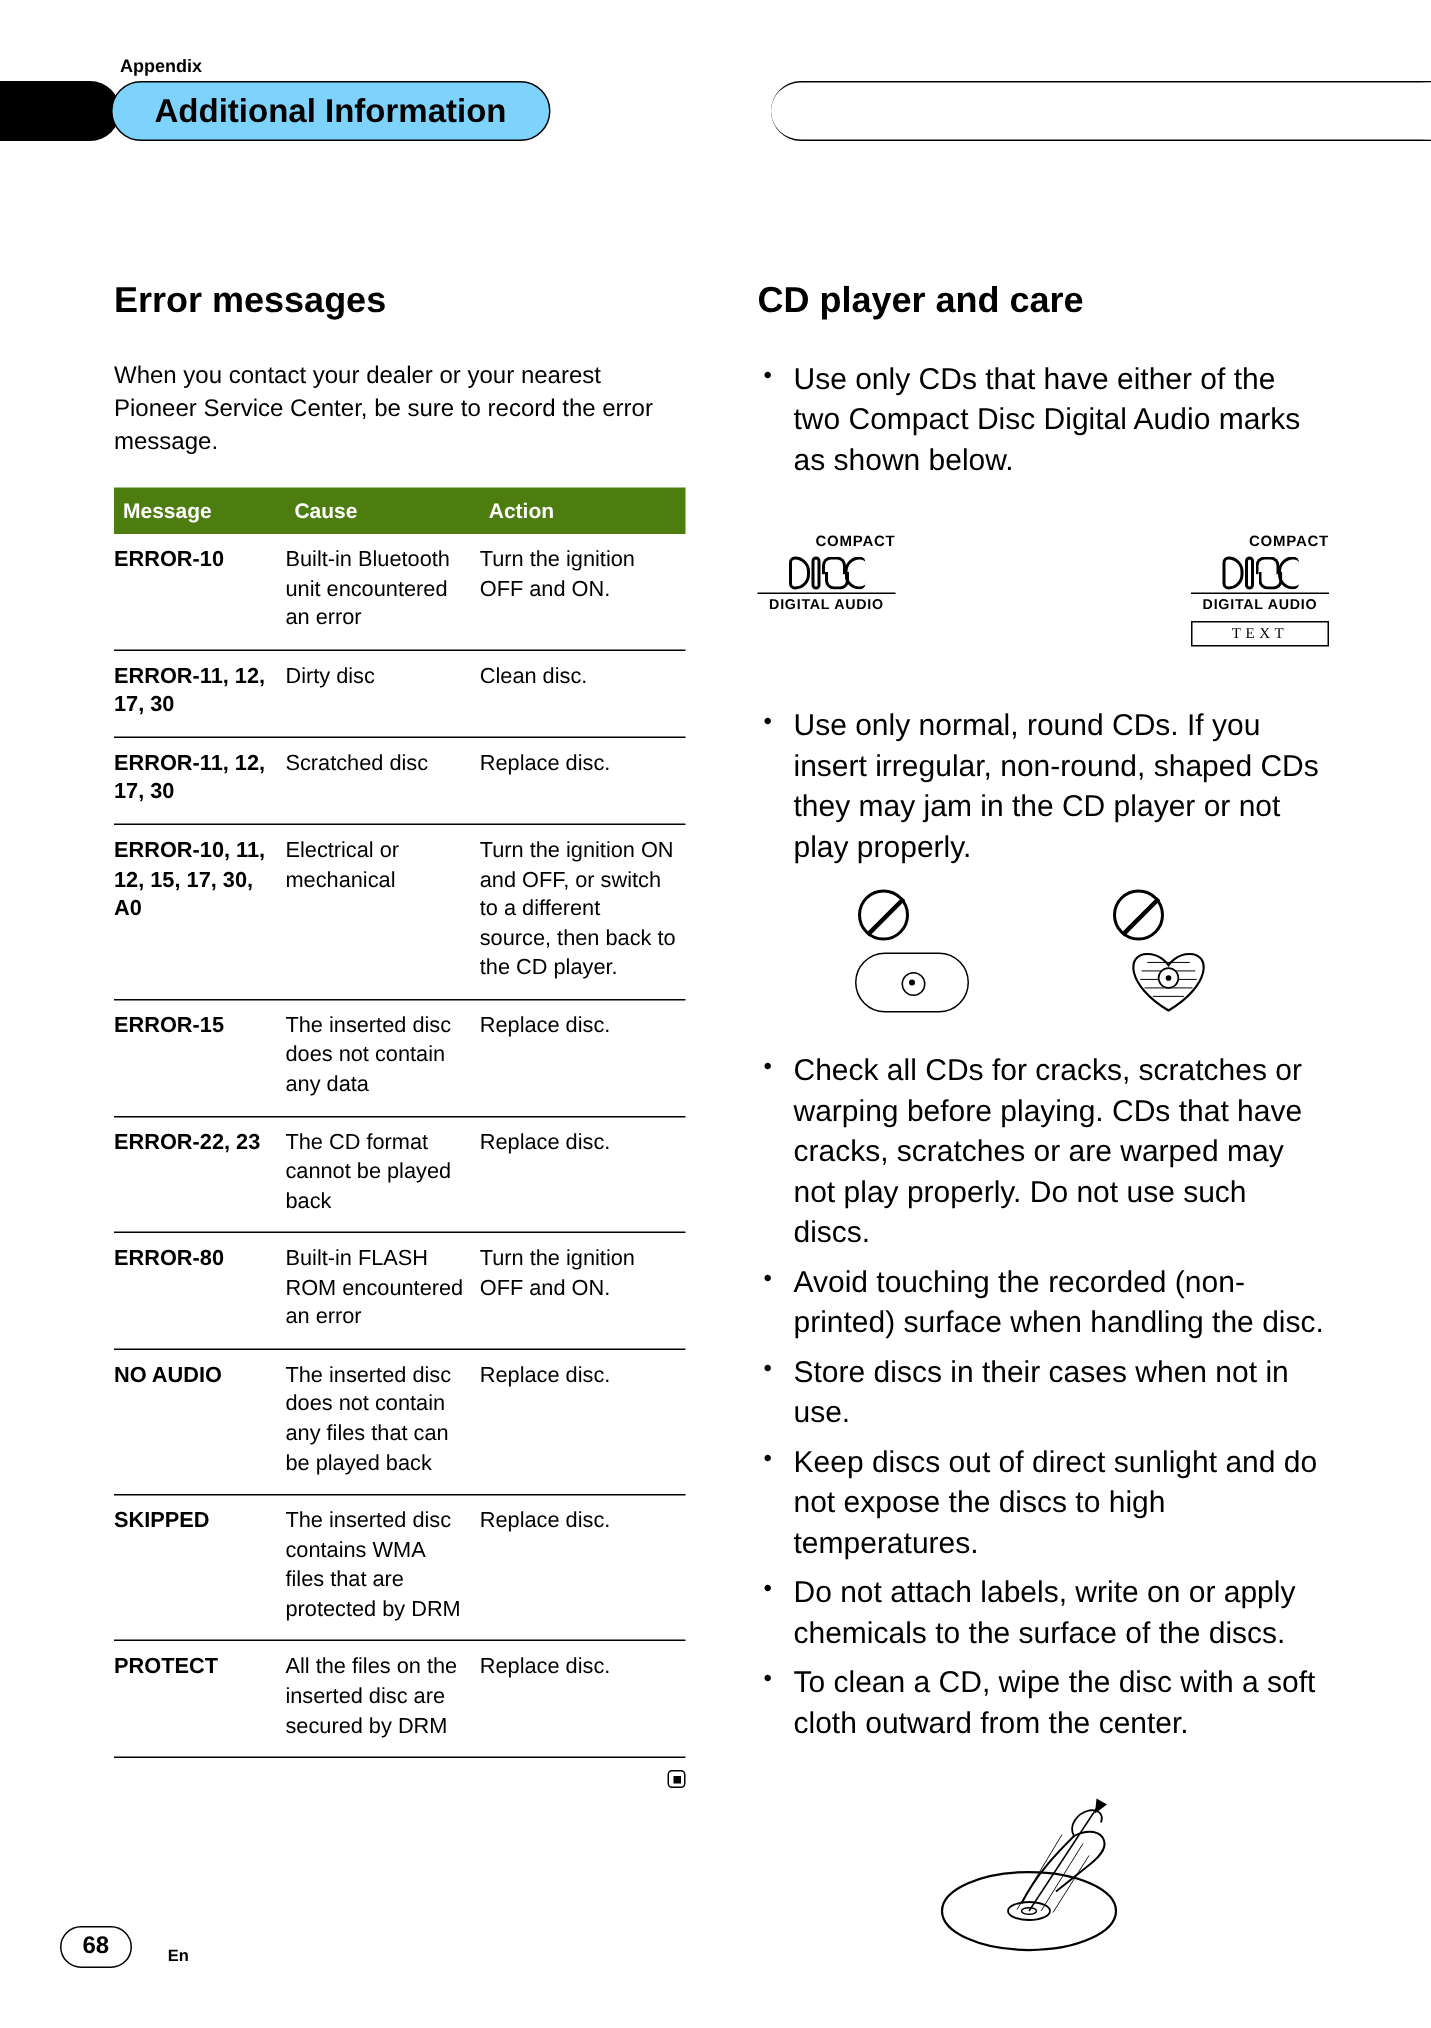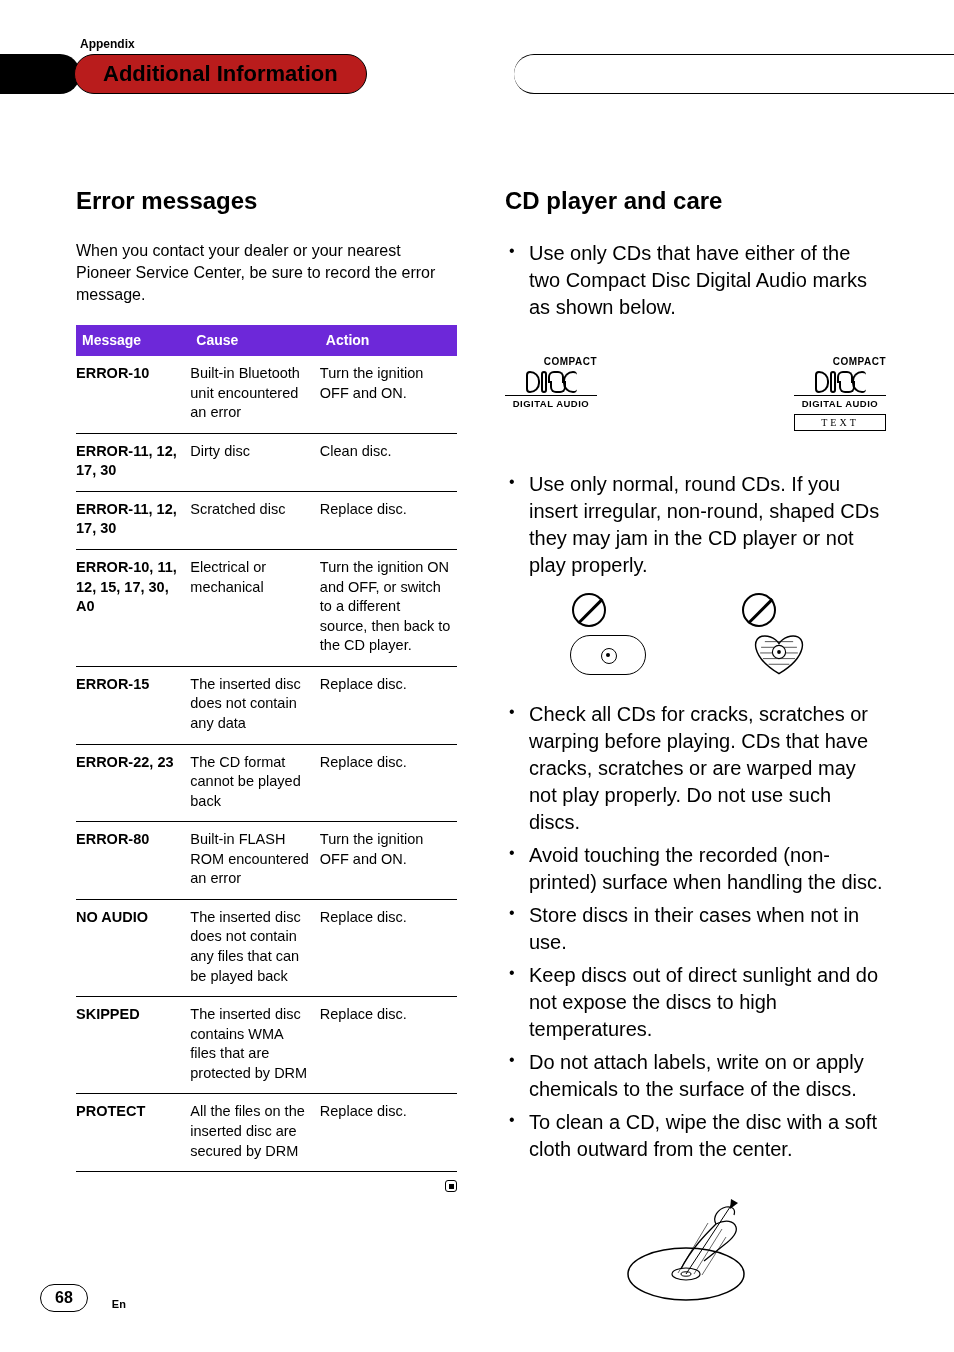--- a/index.html
+++ b/index.html
@@ -38,21 +38,21 @@
   .section-pill {
     border: 1.5px solid #000;
     border-radius: 20px;
     height: 40px;
     display: inline-flex;
     align-items: center;
     padding: 0 28px;
     font-weight: 800;
     font-size: 22px;
     margin-left: -6px;
-    background: #b91c1c;
+    background: #7dd3fc;
     z-index: 2;
     position: relative;
   }
   .right-pill {
     position: absolute;
     right: 0;
     top: 0;
     width: 440px;
     height: 40px;
     border: 1.5px solid #000;
@@ -74,21 +74,21 @@
     font-weight: 800;
     margin-bottom: 23px;
   }
   .intro { font-size: 16px; margin-bottom: 20px; }
   table {
     width: 100%;
     border-collapse: collapse;
     font-size: 14.5px;
   }
   thead th {
-    background: #6d28d9;
+    background: #4d7c0f;
     color: #fff;
     text-align: left;
     font-weight: bold;
     padding: 6px 6px;
     font-size: 14px;
   }
   tbody td {
     border-bottom: 1px solid #000;
     padding: 8px 6px 10px 0;
     vertical-align: top;

